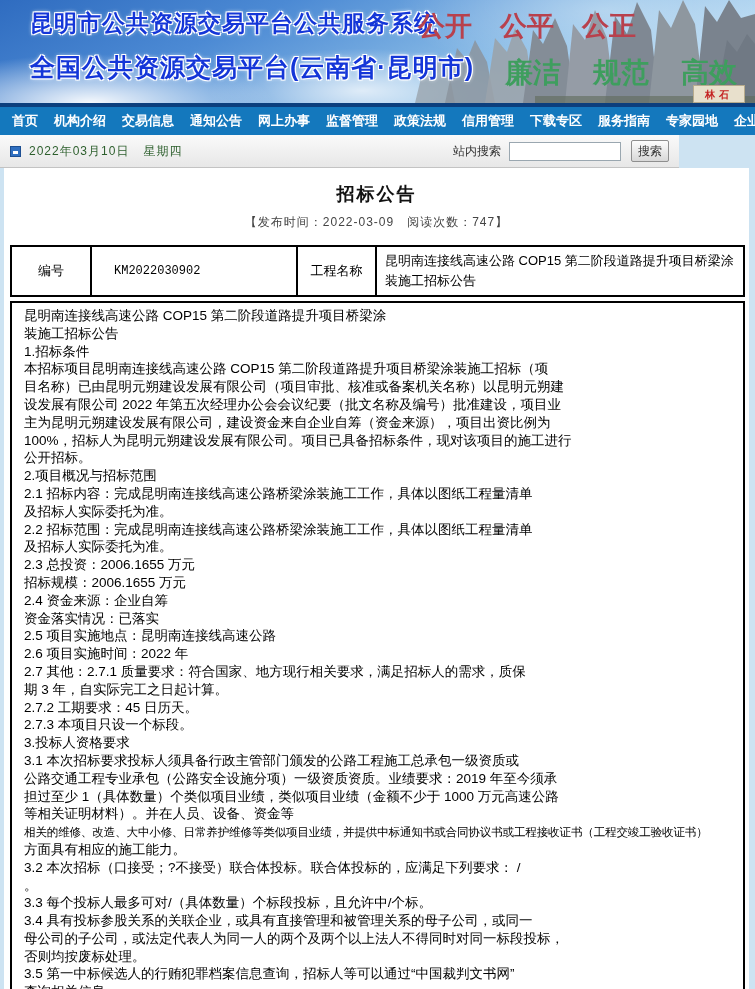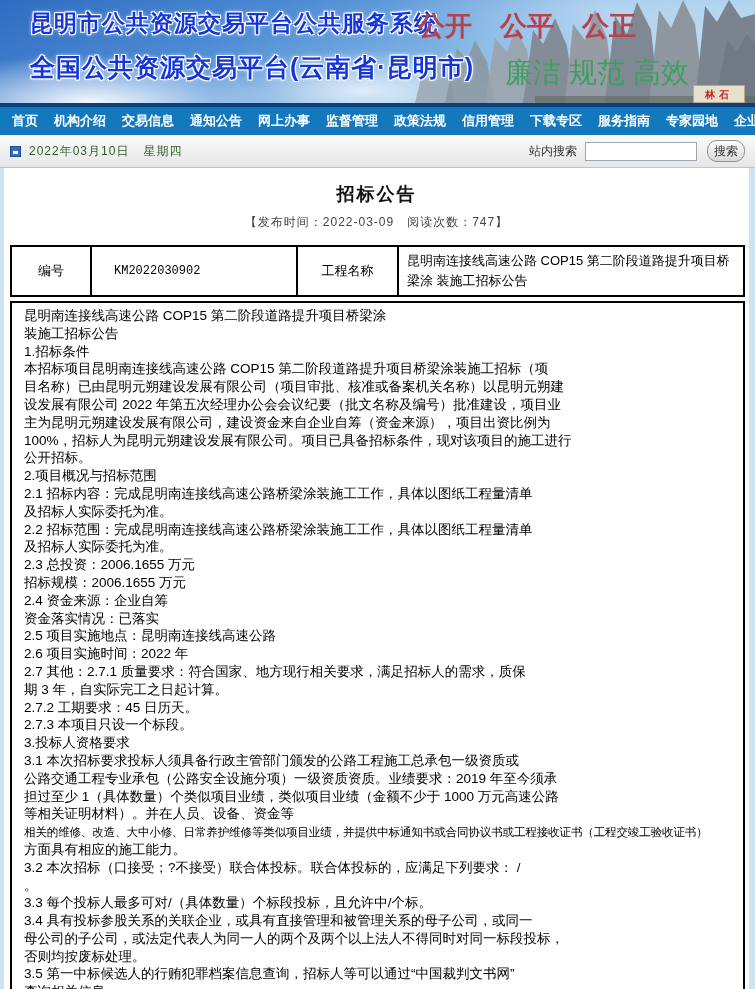--- a/index.html
+++ b/index.html
@@ -27,80 +27,80 @@
   .banner-title .line2 {
     margin-top:12px; font-size:25px; font-weight:bold; color:#1436d8; letter-spacing:1px;
     text-shadow:-1px -1px 0 #fff,1px -1px 0 #fff,-1px 1px 0 #fff,1px 1px 0 #fff,0 0 4px #fff;
   }
   .slogan-red {
     position:absolute; left:418px; top:8px; z-index:4; display:flex; gap:28px;
     font-family:"Liberation Serif","DejaVu Serif",serif;
     font-size:27px; font-weight:bold; color:#b8414d;
   }
   .slogan-green {
-    position:absolute; left:505px; top:54px; z-index:4; display:flex; gap:8px;
+    position:absolute; left:505px; top:54px; z-index:4; display:flex; gap:32px;
     font-family:"Liberation Serif","DejaVu Serif",serif;
-    font-size:28px; font-weight:normal; color:#3e9e5e;align-items:center;
+    font-size:28px; font-weight:bold; color:#3e9e5e;align-items:center;
   }
   .stones { position:absolute; right:0; top:0; width:340px; height:103px; z-index:2; }
   .stone-sign {
     position:absolute; right:10px; bottom:0; z-index:5;
     width:52px; height:18px; background:#e8e0cc; border:1px solid #b7ab8d;
     text-align:center; font-family:"Liberation Serif","DejaVu Serif",serif;
     font-size:10px; font-weight:bold; color:#c42121; line-height:17px; letter-spacing:4px;
   }
   
   .nav-strip { width:755px; height:4px; background:#0c3f7d; }
   .nav {
     width:755px; height:28px; background:#1478bd;
     display:flex; align-items:center; padding:0 4px;
   }
   .nav .nav-item {
     display:inline-block; color:#fff; font-weight:bold; font-size:13px;
     padding:0 8px; line-height:28px; cursor:pointer; white-space:nowrap;
   }
   
   .toolbar {
-    width:755px; height:29px; background:linear-gradient(#fafafa,#e7e7e7);
+    width:679px; height:29px; background:linear-gradient(#fafafa,#e7e7e7);
     border-bottom:1px solid #c3c3c3;
     display:flex; align-items:center; padding:16px 10px; font-size:12px;
   }
   .cal-icon {
     width:11px; height:11px; background:#2f6fc0; border:1px solid #1d4f92;
     display:inline-block; margin-right:8px; position:relative;
   }
   .cal-icon::after {
     content:""; position:absolute; left:2px; top:4px; width:5px; height:3px; background:#fff;
   }
   .date-text { color:#2d5f2d; letter-spacing:1px; }
   .weekday { color:#2d5f2d; margin-left:14px; letter-spacing:1px; }
   .toolbar .spacer { flex:1; }
   .search-label { color:#333; margin-right:8px; }
   .search-input {
     width:112px; height:19px; border:1px solid #9aa7b0; background:#fff;
     font-size:12px; padding:0 3px; outline:none;
   }
   .search-btn {
     margin-left:10px; width:38px; height:22px;
-    background:linear-gradient(#fdfdfd,#d8d8d8); border:1px solid #8f8f8f; border-radius:10px;
+    background:linear-gradient(#fdfdfd,#d8d8d8); border:1px solid #8f8f8f; border-radius:2px;
     font-size:12px; color:#333; cursor:pointer;
   }
   
   .content-outer { width:755px; background:#cde3f2; padding:0 6px 0 4px; }
   .content { background:#fff; min-height:825px; padding-top:14px; }
   .doc-title { text-align:center; font-size:18px; font-weight:bold; color:#111; letter-spacing:2px; }
   .doc-meta { text-align:center; font-size:12px; color:#444; margin-top:8px; letter-spacing:1px; }
   table.info {
     border-collapse:collapse; margin:14px 4px 0 6px; width:735px; table-layout:fixed;
     font-size:13px;
   }
   table.info td { border:2px solid #000; height:50px; }
   td.lbl { width:80px; text-align:center; }
   td.val-id { width:206px; padding-left:22px; font-size:12px; font-family:"Liberation Mono","DejaVu Sans Mono",monospace; }
-  td.lbl2 { width:101px; text-align:center; }
+  td.lbl2 { width:79px; text-align:center; }
   td.val-name { padding:2px 8px; line-height:20px; font-size:13px; }
   .doc-body {
     margin:4px 4px 0 6px; border:2px solid #000; border-bottom:none;
     padding:4px 10px 0 12px;
     font-size:13.5px; line-height:17.8px; color:#000;
   }
   .body-line { white-space:normal; }
   .body-line.condensed { font-size:11.6px; letter-spacing:-0.2px; white-space:nowrap; overflow:hidden; }
 </style>
 </head>

